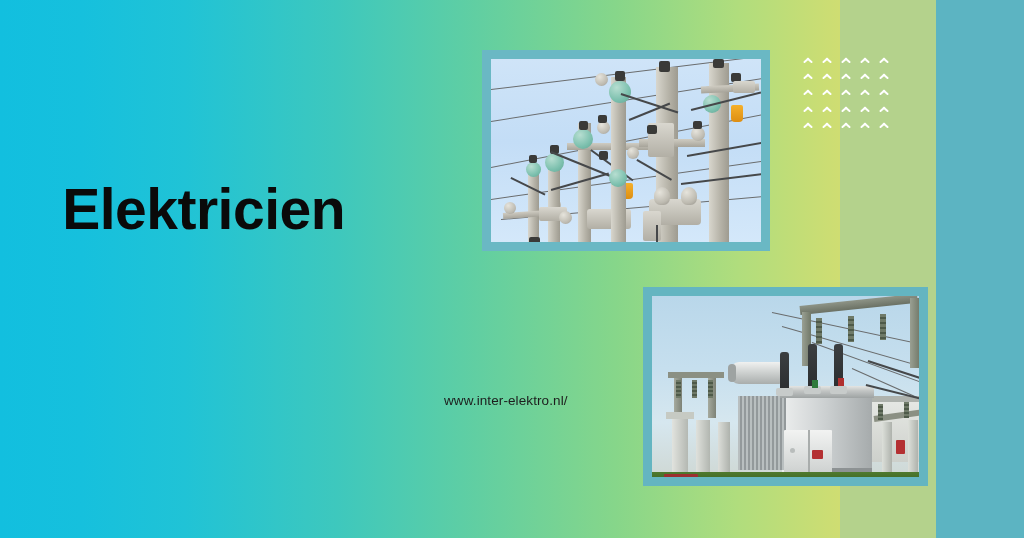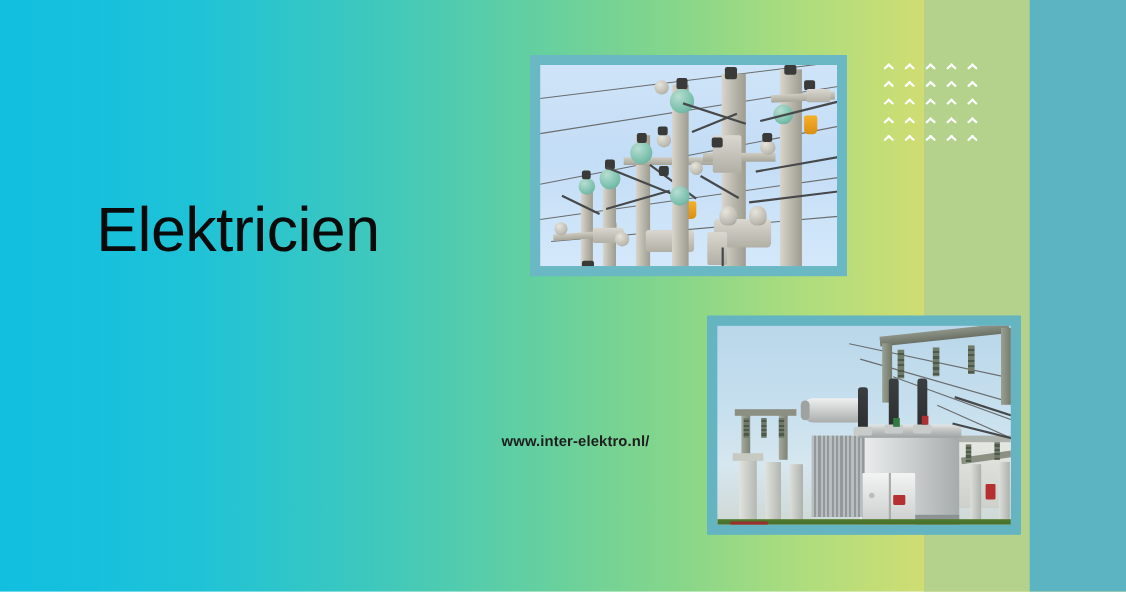--- a/index.html
+++ b/index.html
@@ -93,36 +93,36 @@
 
   
   .headline {
     position: absolute;
     left: 60px;
     top: 172px;
     width: 285px;
     text-align: right;
     color: #0a0a0a;
     font-size: 57px;
-    font-weight: 400;
+    font-weight: 700;
     line-height: 1.32;
     letter-spacing: -0.5px;
     white-space: nowrap;
   }
   .headline .line1 { display: block; }
   .headline .line2 { display: block; }
 
   
   .site-url {
     position: absolute;
-    left: 456px;
+    left: 444px;
     top: 393px;
     color: #1d1d1d;
     font-size: 13.5px;
-    font-weight: 700;
+    font-weight: 400;
     letter-spacing: 0.1px;
   }
 
   
   .photo-frame {
     position: absolute;
     box-sizing: border-box;
     background: #5fb4c4;
     overflow: hidden;
   }

